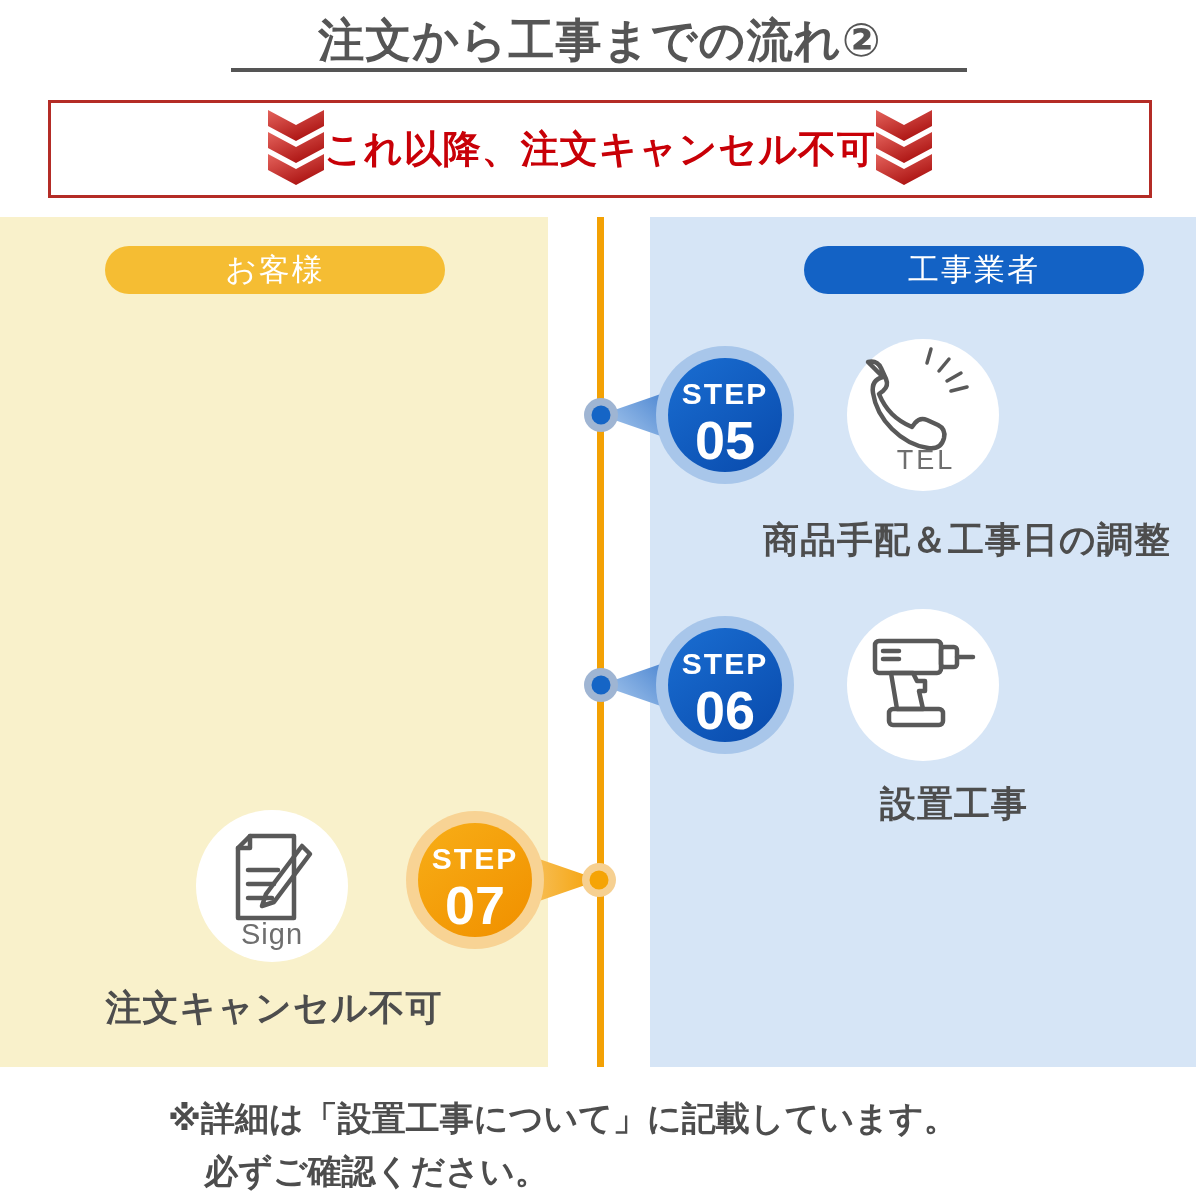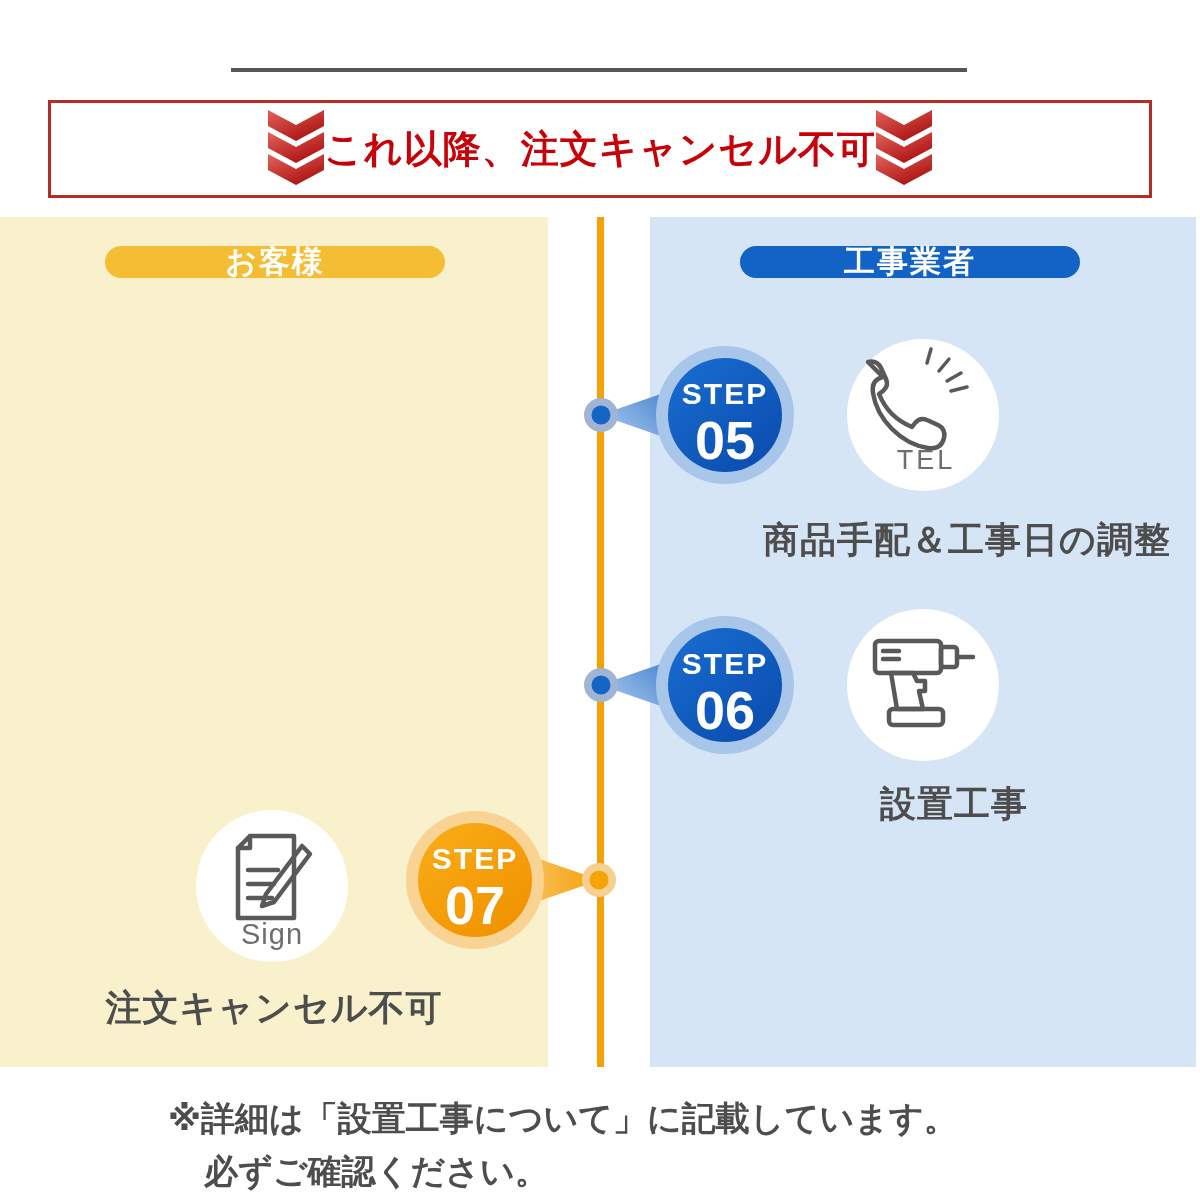--- a/index.html
+++ b/index.html
@@ -30,26 +30,26 @@
   
   .lane{ position:absolute; top:217px; height:850px; }
   .lane.customer{ left:0; width:548px; background:#F9F1CB; }
   .lane.contractor{ left:650px; width:546px; background:#D6E5F6; }
   .timeline{
     position:absolute; top:217px; left:597px; width:7px; height:850px;
     background:#F3A104;
   }
   
   .pill{
-    position:absolute; top:246px; width:340px; height:32px; border-radius:24px;
+    position:absolute; top:246px; width:340px; height:48px; border-radius:24px;
     display:flex; align-items:center; justify-content:center;
-    color:#ffffff; font-size:31px; font-weight:bold; letter-spacing:2px;
+    color:#ffffff; font-size:31px; font-weight:normal; letter-spacing:2px;
   }
   .pill.customer-pill{ left:105px; background:#F5BD33; }
-  .pill.contractor-pill{ left:740px; background:#1362C5;text-align:center; }
+  .pill.contractor-pill{ left:804px; background:#1362C5;text-align:center; }
   
   .marker{ position:absolute; width:225px; height:150px; }
   .marker.m05{ left:580px; top:340px; }
   .marker.m06{ left:580px; top:610px; }
   .marker.m07{ left:395px; top:805px; }
   .marker text{ font-family:"Liberation Sans","DejaVu Sans",sans-serif; font-weight:bold; fill:#ffffff; }
   .step-word{ font-size:30px; letter-spacing:2px; }
   .step-num{ font-size:54px; }
   
   .icon-svg{ position:absolute; width:160px; height:160px; }
@@ -96,20 +96,21 @@
         <stop offset="0" stop-color="#F9DAA6"></stop>
           <stop offset="1" stop-color="#F5A104"></stop>
       </linearGradient>
       <linearGradient id="gradOrangeCircle" x1="0" y1="0" x2="0.8" y2="1">
         <stop offset="0" stop-color="#F8AE17"></stop>
           <stop offset="1" stop-color="#F19200"></stop>
       </linearGradient>
     </defs>
   </svg>
 
+  <h1 class="title">注文から工事までの流れ②</h1>
   <div class="title-underline"></div>
 
   <div class="warning">
     <svg width="56" height="78" viewBox="0 0 56 78">
       <polygon points="0,0 28,15 56,0 56,16 28,31 0,16" fill="url(#gradRed)"></polygon>
       <polygon points="0,22 28,37 56,22 56,38 28,53 0,38" fill="url(#gradRed)"></polygon>
       <polygon points="0,44 28,59 56,44 56,60 28,75 0,60" fill="url(#gradRed)"></polygon>
     </svg>
     <span class="warning-text">これ以降、注文キャンセル不可</span>
     <svg width="56" height="78" viewBox="0 0 56 78">

